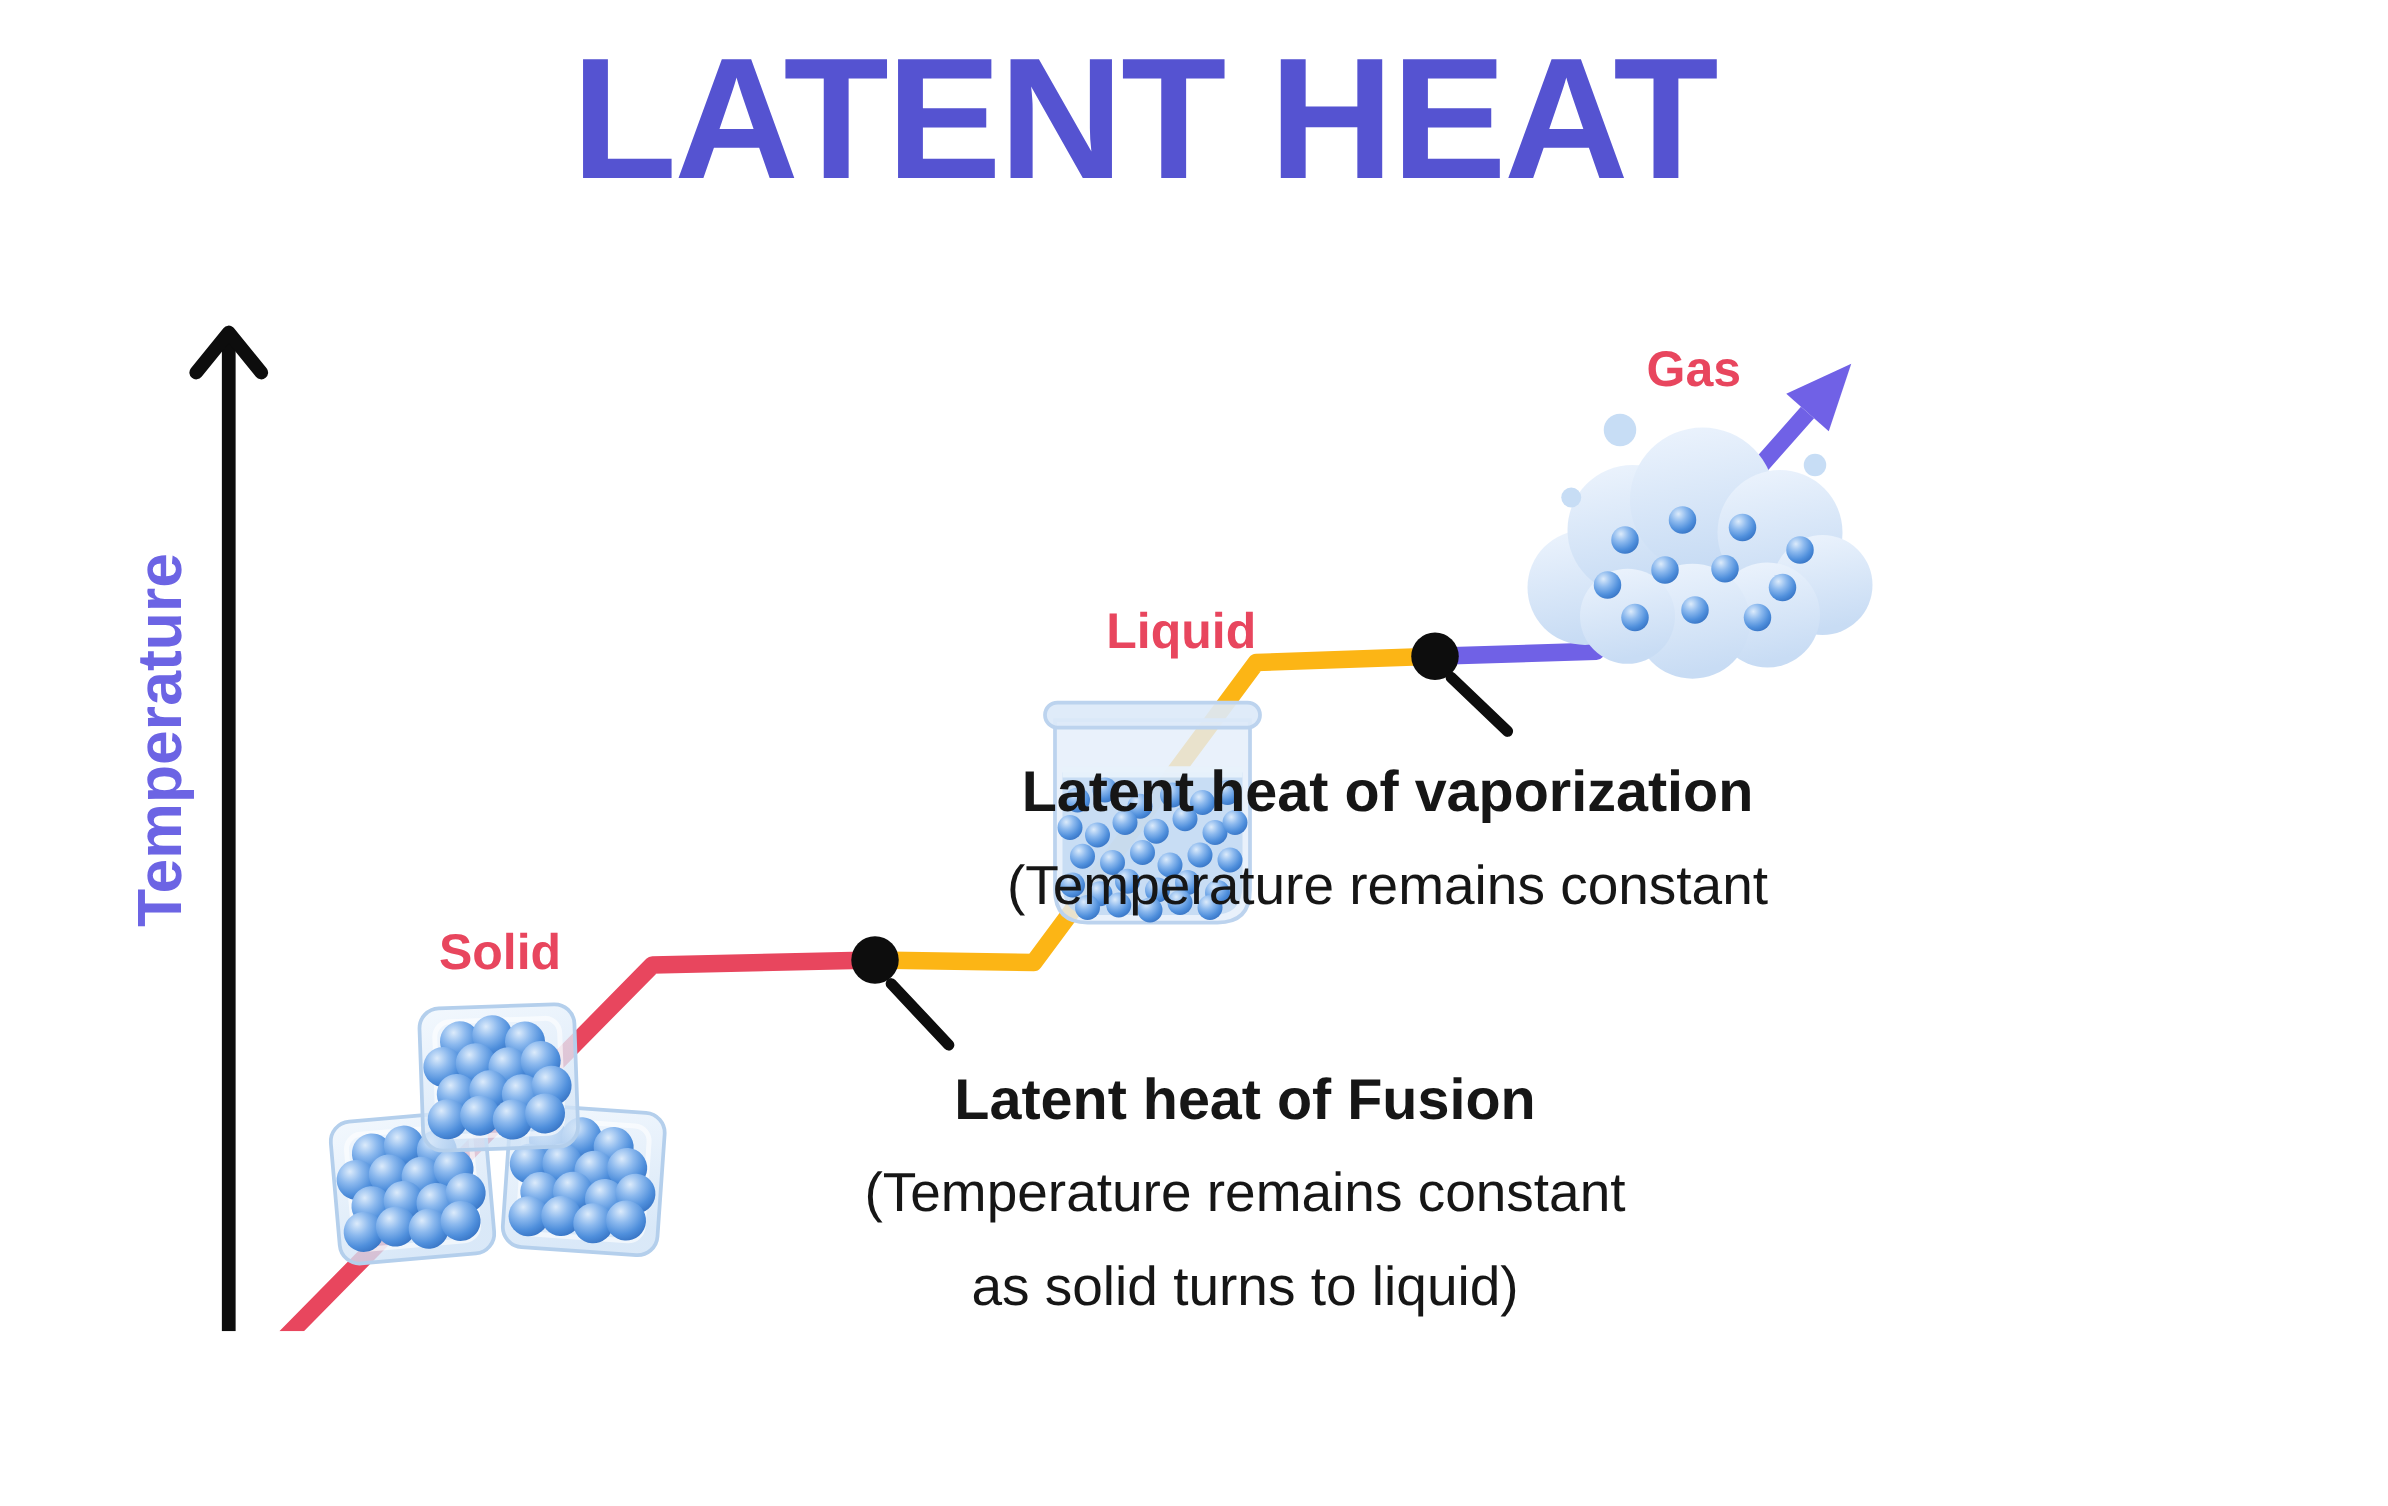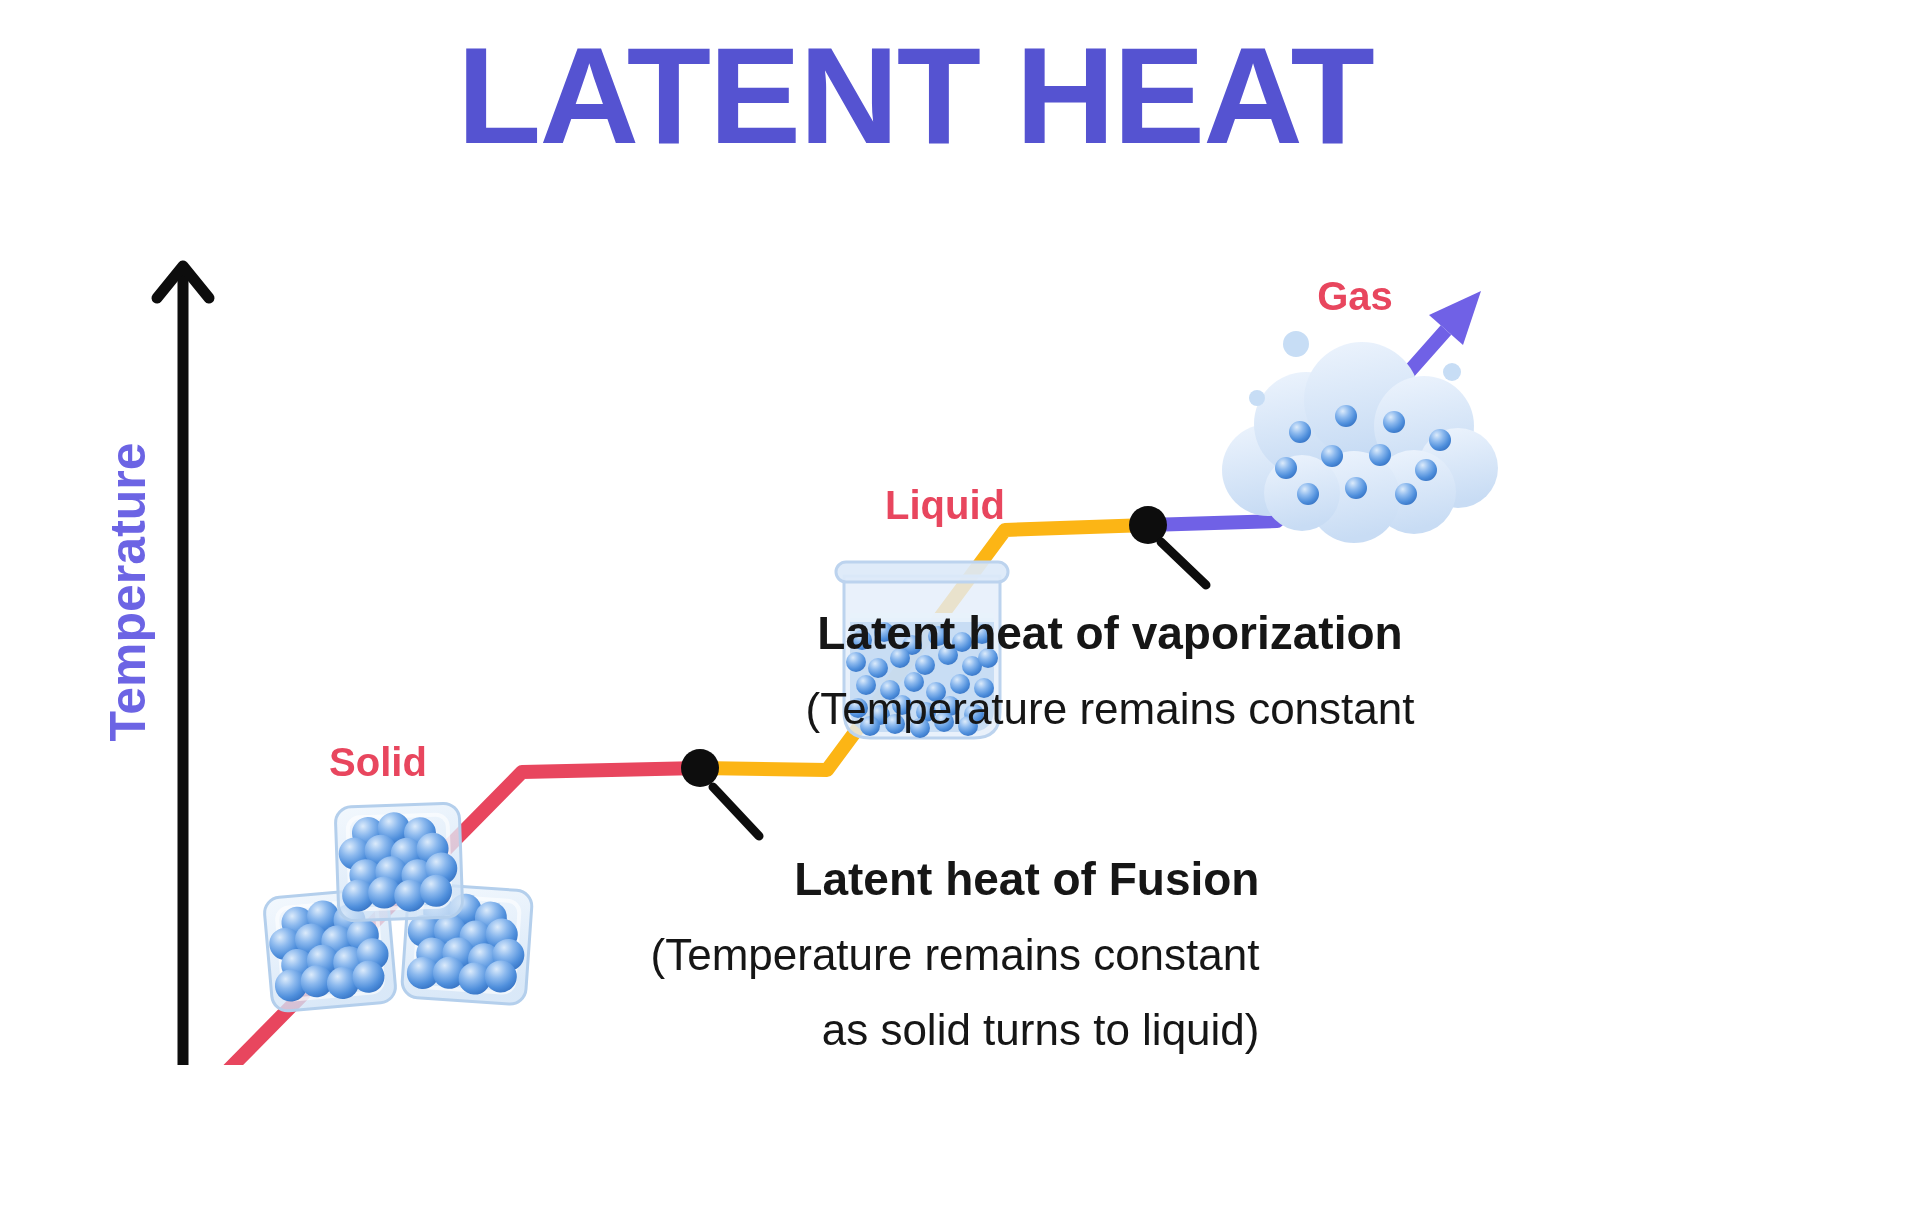--- a/index.html
+++ b/index.html
@@ -7,32 +7,32 @@
     position:relative;width:1910px;height:1065px;background:#ffffff;overflow:hidden;
     font-family:"Liberation Sans", sans-serif;
   }
   .stage svg{position:absolute;left:0;top:0;z-index:1;}
   .txt{position:absolute;z-index:2;}
   .title{
     left:0;top:26px;width:1830px;text-align:center;
     font-size:138px;font-weight:800;letter-spacing:-2px;color:#5553d1;line-height:1;
   }
   .phase{font-size:40px;font-weight:700;color:#e8465e;transform:translateX(-50%);white-space:nowrap;}
-  .phase-solid{left:378px;top:740px;}
+  .phase-solid{left:400px;top:740px;}
   .phase-liquid{left:945px;top:483px;}
   .phase-gas{left:1355px;top:274px;}
   .axis-label{color:#6c64e4;font-weight:700;font-size:50px;white-space:pre;}
   .y-axis-label{left:128px;top:592px;transform:translate(-50%,-50%) rotate(-90deg);}
   .x-axis-label{left:872px;top:1138px;transform:translateX(-50%);}
   .ann{
     text-align:center;color:#161616;font-size:44px;line-height:1.7;
     transform:translateX(-50%);white-space:nowrap;
   }
   .ann .ann-title{font-weight:700;font-size:46px;}
-  .ann-fusion{left:955px;top:840px;text-align:right;}
+  .ann-fusion{left:996px;top:840px;}
   .ann-vapor{left:1110px;top:594px;}
 </style>
 </head>
 <body>
 
 <div class="stage">
 
   <svg width="1910" height="1205" viewBox="0 0 1910 1205">
     <defs>
       <radialGradient id="sph" cx="0.35" cy="0.28" r="0.85">

